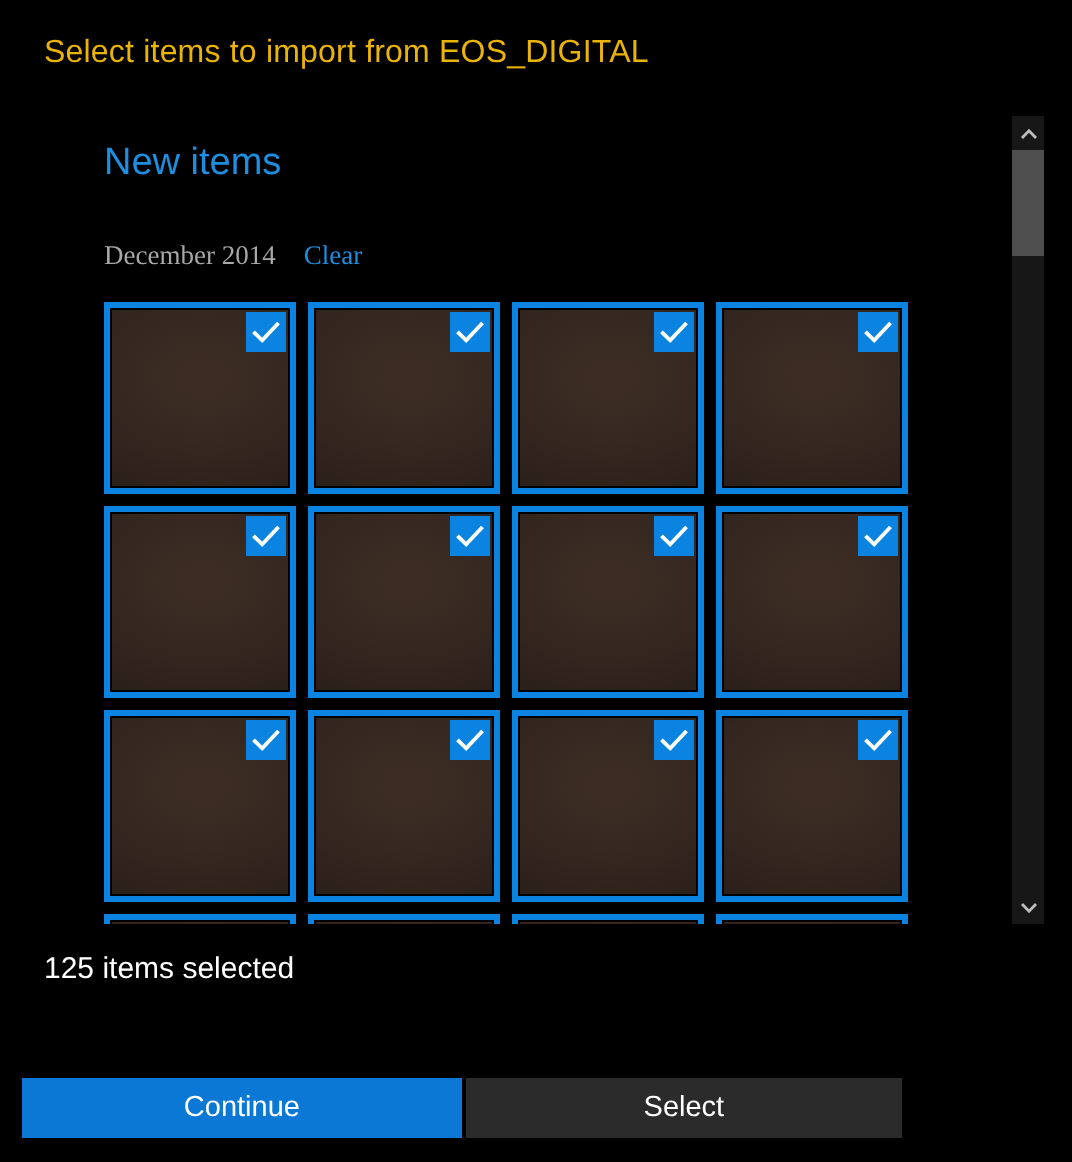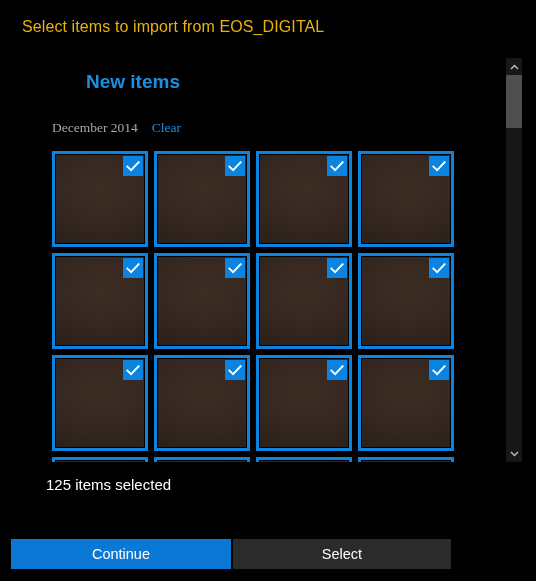--- a/index.html
+++ b/index.html
@@ -37,24 +37,23 @@
     width: 504px;
     height: 404px;
     overflow: hidden;
   }
 
   #group-header {
     position: absolute;
     left: 52px;
     top: 13px;
     font-size: 19px;
-    font-weight: 700;
+    font-weight: 400;
     color: #1d8fe1;
     white-space: nowrap;
-    margin-left: 34px;
   }
 
   #date-row {
     position: absolute;
     left: 52px;
     top: 62px;
     font-size: 13.5px;
     white-space: nowrap;
     line-height: 16px;
   }
@@ -152,21 +151,20 @@
   }
 
   
   #status-text {
     position: absolute;
     left: 22px;
     top: 476px;
     font-size: 15px;
     color: #ffffff;
     white-space: nowrap;
-    margin-left: 24px;
   }
 
   
   #footer-buttons {
     position: absolute;
     left: 11px;
     top: 539px;
     width: 440px;
     height: 30px;
     display: flex;

